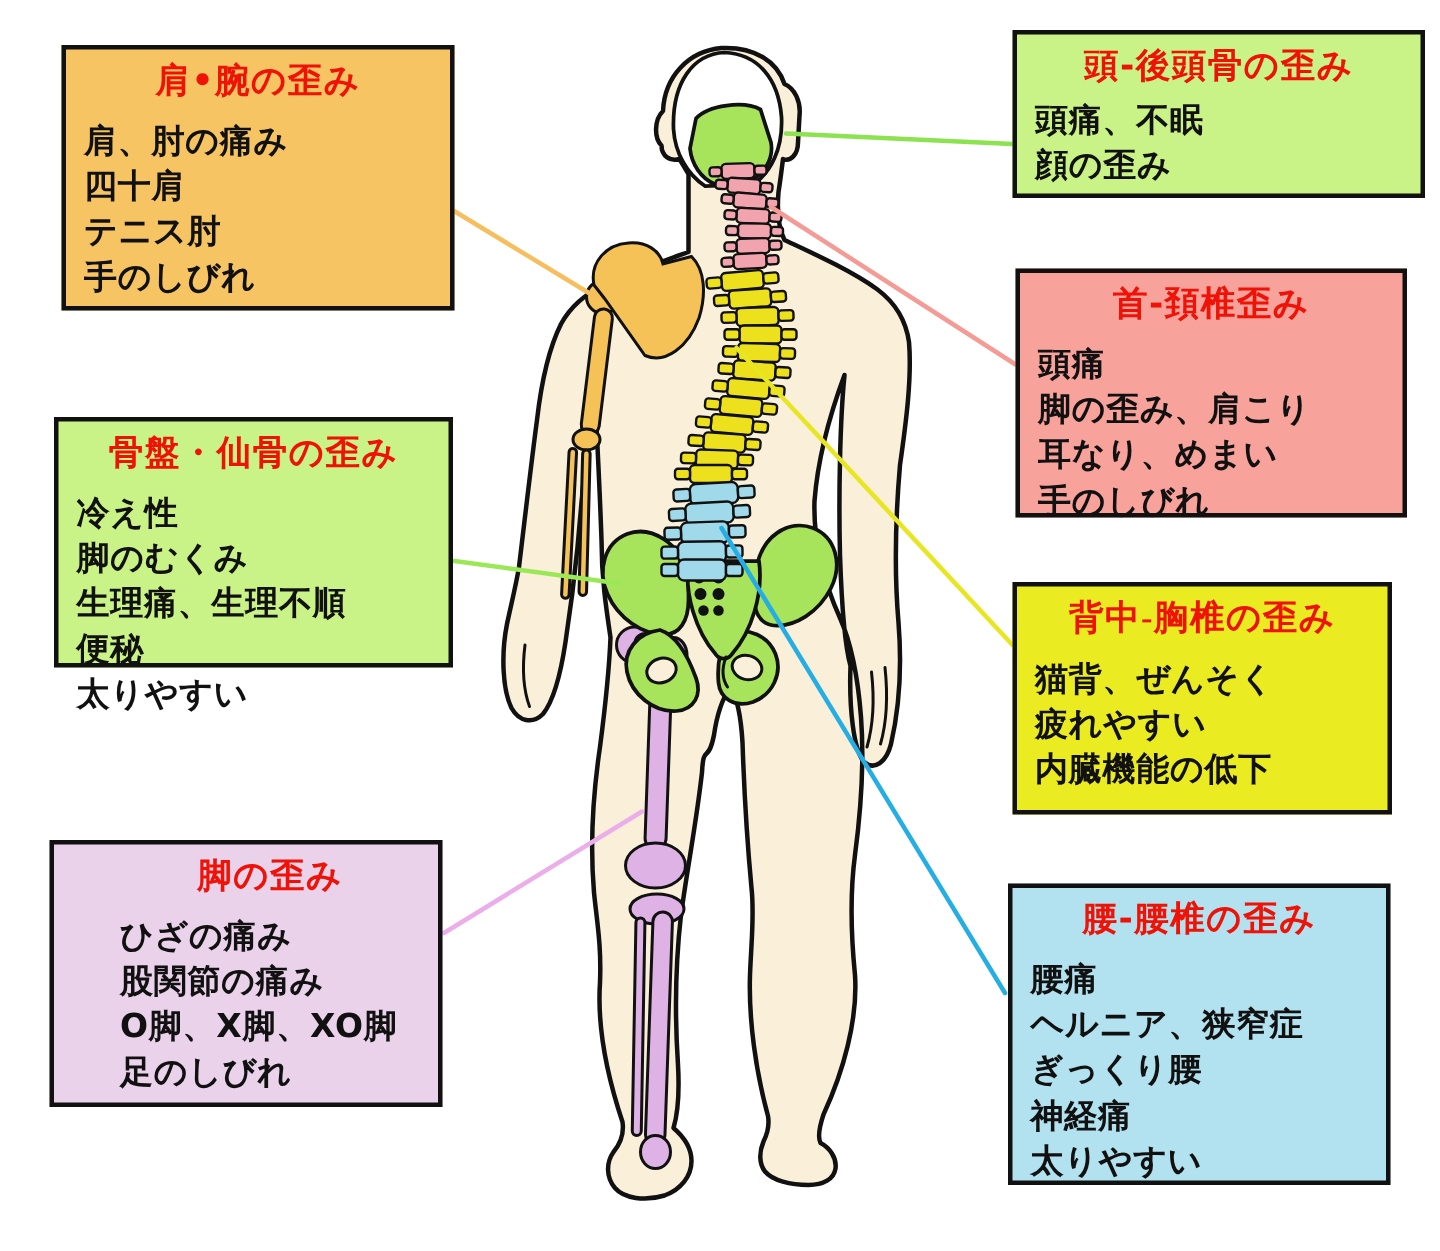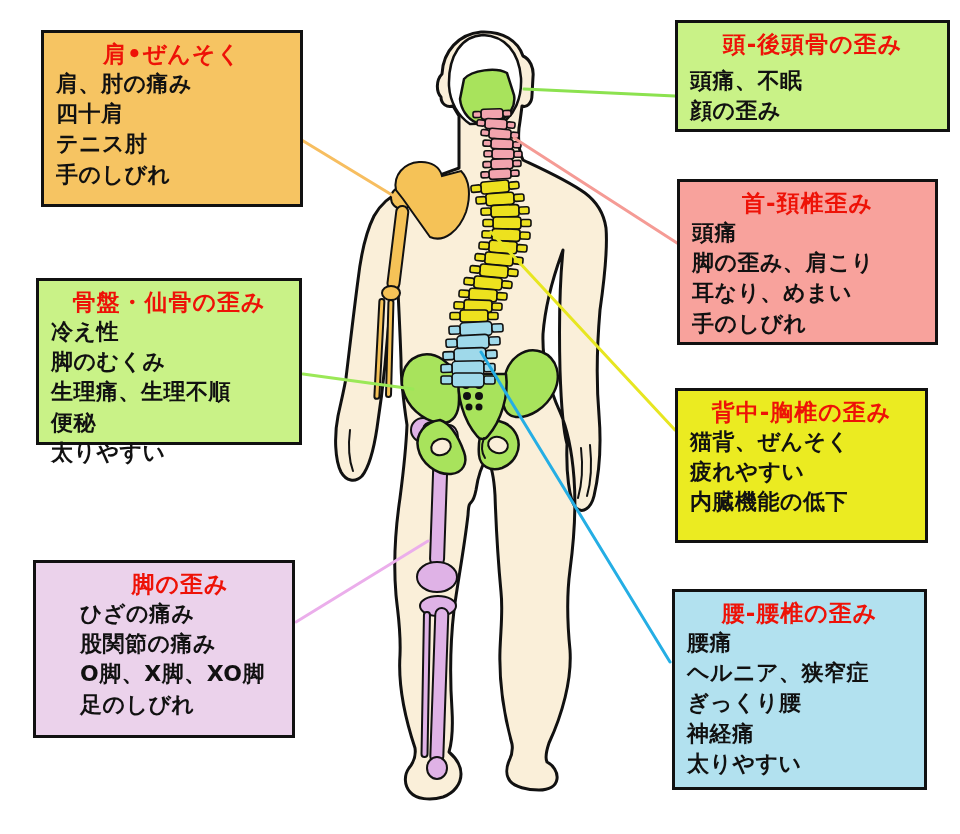--- a/index.html
+++ b/index.html
@@ -14,37 +14,38 @@
   .box{
     position:absolute;
     border:3px solid var(--ink);
     box-sizing:border-box;
     padding:7px 12px 4px 12px;
   }
   .bg-orange{background:var(--box-orange);}
   .bg-green{background:var(--box-green);}
   .bg-purple{background:var(--box-purple);padding-left:44px;}
   .bg-salmon{background:var(--box-salmon);}
-  .bg-yellow{background:var(--box-yellow);}
+  .bg-yellow{background:var(--box-yellow);font-family:Liberation Serif, serif;}
   .bg-blue{background:var(--box-blue);}
   .box-title{
     color:var(--title-red);
     font-weight:bold;
     font-size:23px;
     text-align:center;
     letter-spacing:1px;
     line-height:1.25;
   }
   .box-body{
     color:var(--ink);
     font-weight:bold;
     font-size:22px;
     line-height:1.38;
     letter-spacing:.5px;
     white-space:pre-line;
+    margin-top:11px;
   }
   
   .body-fill{fill:var(--body-cream);stroke:var(--ink);stroke-width:3;stroke-linejoin:round;}
   .skull{fill:var(--skull-white);stroke:var(--ink);stroke-width:2.5;}
   .occipital{fill:var(--bone-green);stroke:var(--ink);stroke-width:2.5;}
   .bone-orange{fill:var(--bone-orange);stroke:var(--ink);stroke-width:2;}
   .bone-purple{fill:var(--bone-purple);stroke:var(--ink);stroke-width:2;}
   .pelvis{fill:var(--bone-green);stroke:var(--ink);stroke-width:2.5;stroke-linejoin:round;}
   .pelvis-hole{fill:var(--ink);stroke:none;}
   .pelvis-window{fill:var(--body-cream);stroke:var(--ink);stroke-width:2;}
@@ -225,21 +226,21 @@
     <line class="lead" style="stroke:var(--line-orange)" x1="300" y1="139" x2="397" y2="198"></line>
     <line class="lead" style="stroke:var(--line-green-head)" x1="524" y1="89" x2="675" y2="96"></line>
     <line class="lead" style="stroke:var(--line-pink)" x1="514" y1="138" x2="677" y2="243"></line>
     <line class="lead" style="stroke:var(--line-yellow)" x1="491" y1="232" x2="675" y2="430"></line>
     <line class="lead" style="stroke:var(--line-blue)" x1="481" y1="352" x2="670" y2="662"></line>
     <line class="lead" style="stroke:var(--line-green-pelvis)" x1="303" y1="374" x2="413" y2="389"></line>
     <line class="lead" style="stroke:var(--line-purple)" x1="296" y1="622" x2="428" y2="541"></line>
   </svg>
 
   <div class="box bg-orange" style="left:41px;top:30px;width:262px;height:177px;">
-    <div class="box-title">肩•ぜんそく</div>
+    <div class="box-title">肩•腕の歪み</div>
     <div class="box-body">肩、肘の痛み
 四十肩
 テニス肘
 手のしびれ</div>
   </div>
 
   <div class="box bg-green" style="left:36px;top:278px;width:266px;height:167px;">
     <div class="box-title">骨盤・仙骨の歪み</div>
     <div class="box-body">冷え性
 脚のむくみ

